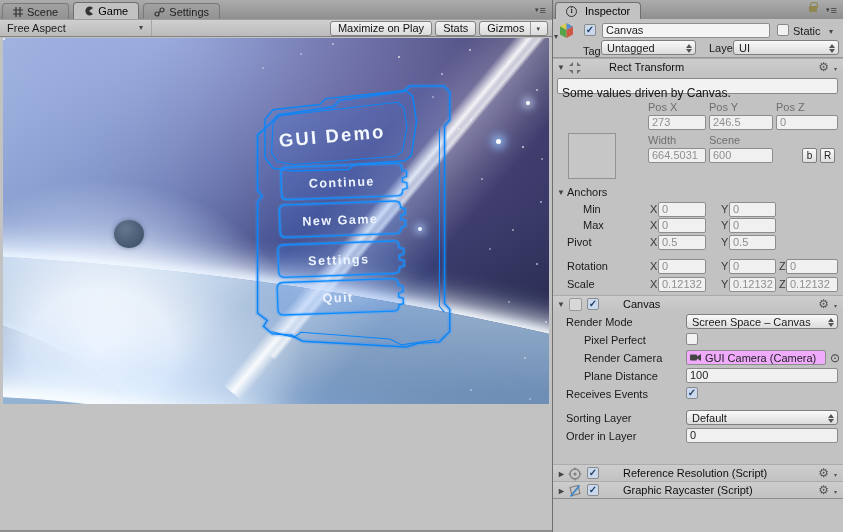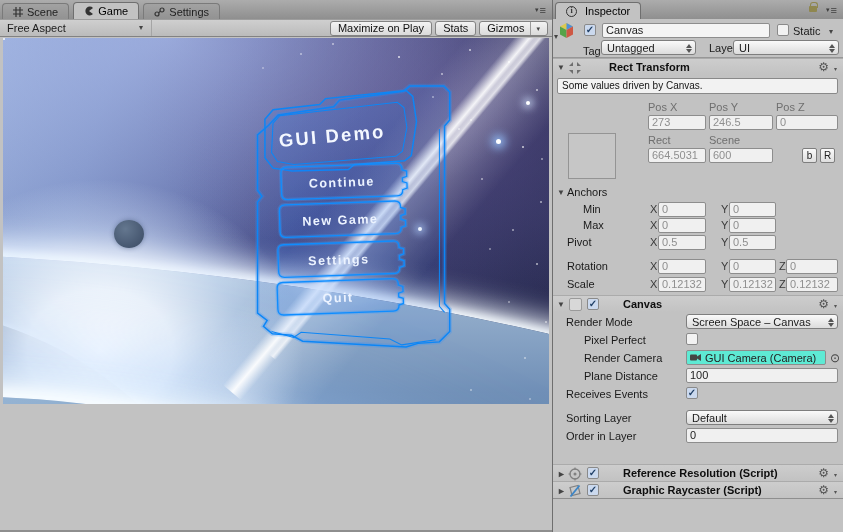--- a/index.html
+++ b/index.html
@@ -98,41 +98,41 @@
   .dd { position:absolute; background:linear-gradient(#FAFAFA,#DCDCDC); border:1px solid #7E7E7E; border-radius:3px;
         height:15px; font-size:11px; color:#1A1A1A; padding:1px 14px 0 5px; white-space:nowrap; overflow:hidden; }
   .dda { position:absolute; right:3px; top:3px; }
   .dda i { display:block; width:0; height:0; border-left:3px solid transparent; border-right:3px solid transparent; }
   .dda .u { border-bottom:4px solid #555; margin-bottom:1px; }
   .dda .d { border-top:4px solid #555; }
   .cb { position:absolute; width:12px; height:12px; background:#F2F2F2; border:1px solid #8A8A8A; border-radius:2px;
         font-size:10px; line-height:10px; text-align:center; color:#1F3F66; font-weight:bold; }
   .cb.on { background:#CBD9EE; }
   .hdr { position:relative; height:17px; border-top:1px solid #ABABAB; background:linear-gradient(#CDCDCD,#C2C2C2); }
-  .ttl { position:absolute; top:2px; font-weight:bold; font-size:11px; color:#0E0E0E; white-space:nowrap;padding-left:20px; }
+  .ttl { position:absolute; top:2px; font-weight:normal; font-size:11px; color:#0E0E0E; white-space:nowrap;padding-left:20px; }
   .fold { position:absolute; font-size:8px; color:#444; top:4px; }
   .gear { position:absolute; right:14px; top:1px; font-size:12px; color:#555; }
   .gtri { position:absolute; right:6px; top:6px; font-size:6px; color:#555; }
   .rtbody { position:relative; height:220px; }
   .helpbox { position:absolute; left:4px; right:5px; top:3px; height:16px; background:#F2F2F2;
-             border:1px solid #898989; border-radius:2px; font-size:10px; padding:1px 4px; color:#141414; }
+             border:1px solid #898989; border-radius:2px; font-size:12px; padding:7px 4px; color:#141414; }
   .anchorbox { position:absolute; left:15px; top:58px; width:48px; height:46px; border:1px solid #949494; background:#C6C6C6; }
   .minibtn { position:absolute; height:15px; width:15px; background:linear-gradient(#FAFAFA,#DFDFDF);
              border:1px solid #7E7E7E; border-radius:2px; font-size:10px; text-align:center; line-height:13px; color:#222; }
   .axis { position:absolute; font-size:11px; color:#3A3A3A; }
   .cvbody { position:relative; height:152px; }
   .hr { height:1px; background:#8E8E8E; }
   .sqicon { position:absolute; width:13px; height:13px; border:1px solid #9A9A9A; background:#D8D8D8; border-radius:2px; }
   .addc-wrap { padding-top:13px; text-align:center; }
   .addc { display:inline-block; width:228px; height:19px; line-height:17px; background:linear-gradient(#FBFBFB,#E2E2E2);
           border:1px solid #707070; border-radius:3px; font-size:11.5px; color:#111; }
   .info-i { display:inline-block; width:11px; height:11px; border:1.5px solid #333; border-radius:50%;
             font-size:8px; line-height:8px; text-align:center; color:#333; font-weight:bold;
             font-family:"Liberation Serif", serif; margin-right:4px; vertical-align:-2px; }
-  .objfld { position:absolute; background:#5eead4; border:1px solid #8D8D8D; border-radius:2px; height:15px;
+  .objfld { position:absolute; background:#f0abfc; border:1px solid #8D8D8D; border-radius:2px; height:15px;
             font-size:11px; color:#222; padding:0 3px; white-space:nowrap; overflow:hidden; display:flex; align-items:center; gap:3px; }
   .picker { position:absolute; font-size:12px; color:#444; }
   .camicon, .ticon { flex:0 0 auto; }
 </style>
 </head>
 <body>
 
 <div class="app">
 
   <div class="left-pane">
@@ -283,21 +283,21 @@
     </div>
     <div class="rtbody">
       <div class="helpbox">Some values driven by Canvas.</div>
       <div class="anchorbox"></div>
       <span class="al" style="left:95px;top:26px;color:#6F6F6F">Pos X</span>
       <span class="al" style="left:156px;top:26px;color:#6F6F6F">Pos Y</span>
       <span class="al" style="left:223px;top:26px;color:#6F6F6F">Pos Z</span>
       <span class="fld dis" style="left:95px;top:40px;width:58px">273</span>
       <span class="fld dis" style="left:156px;top:40px;width:64px">246.5</span>
       <span class="fld dis" style="left:223px;top:40px;width:62px">0</span>
-      <span class="al" style="left:95px;top:59px;color:#6F6F6F">Rect</span>
+      <span class="al" style="left:95px;top:59px;color:#6F6F6F">Width</span>
       <span class="al" style="left:156px;top:59px;color:#6F6F6F">Scene</span>
       <span class="fld dis" style="left:95px;top:73px;width:58px">664.5031</span>
       <span class="fld dis" style="left:156px;top:73px;width:64px">600</span>
       <span class="minibtn" style="left:249px;top:73px">b</span>
       <span class="minibtn" style="left:267px;top:73px">R</span>
       <span class="fold" style="left:4px;top:113px">▼</span>
       <span class="al" style="left:14px;top:111px">Anchors</span>
       <span class="al" style="left:30px;top:128px">Min</span>
       <span class="axis" style="left:97px;top:128px">X</span>
       <span class="fld dis" style="left:105px;top:127px;width:48px">0</span>

